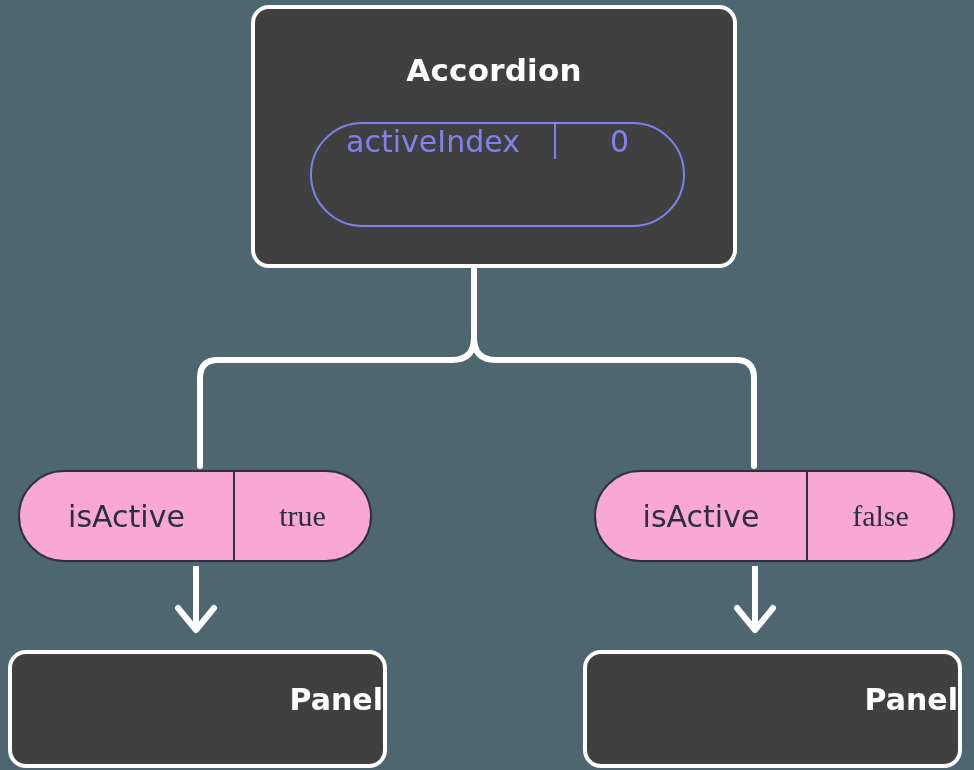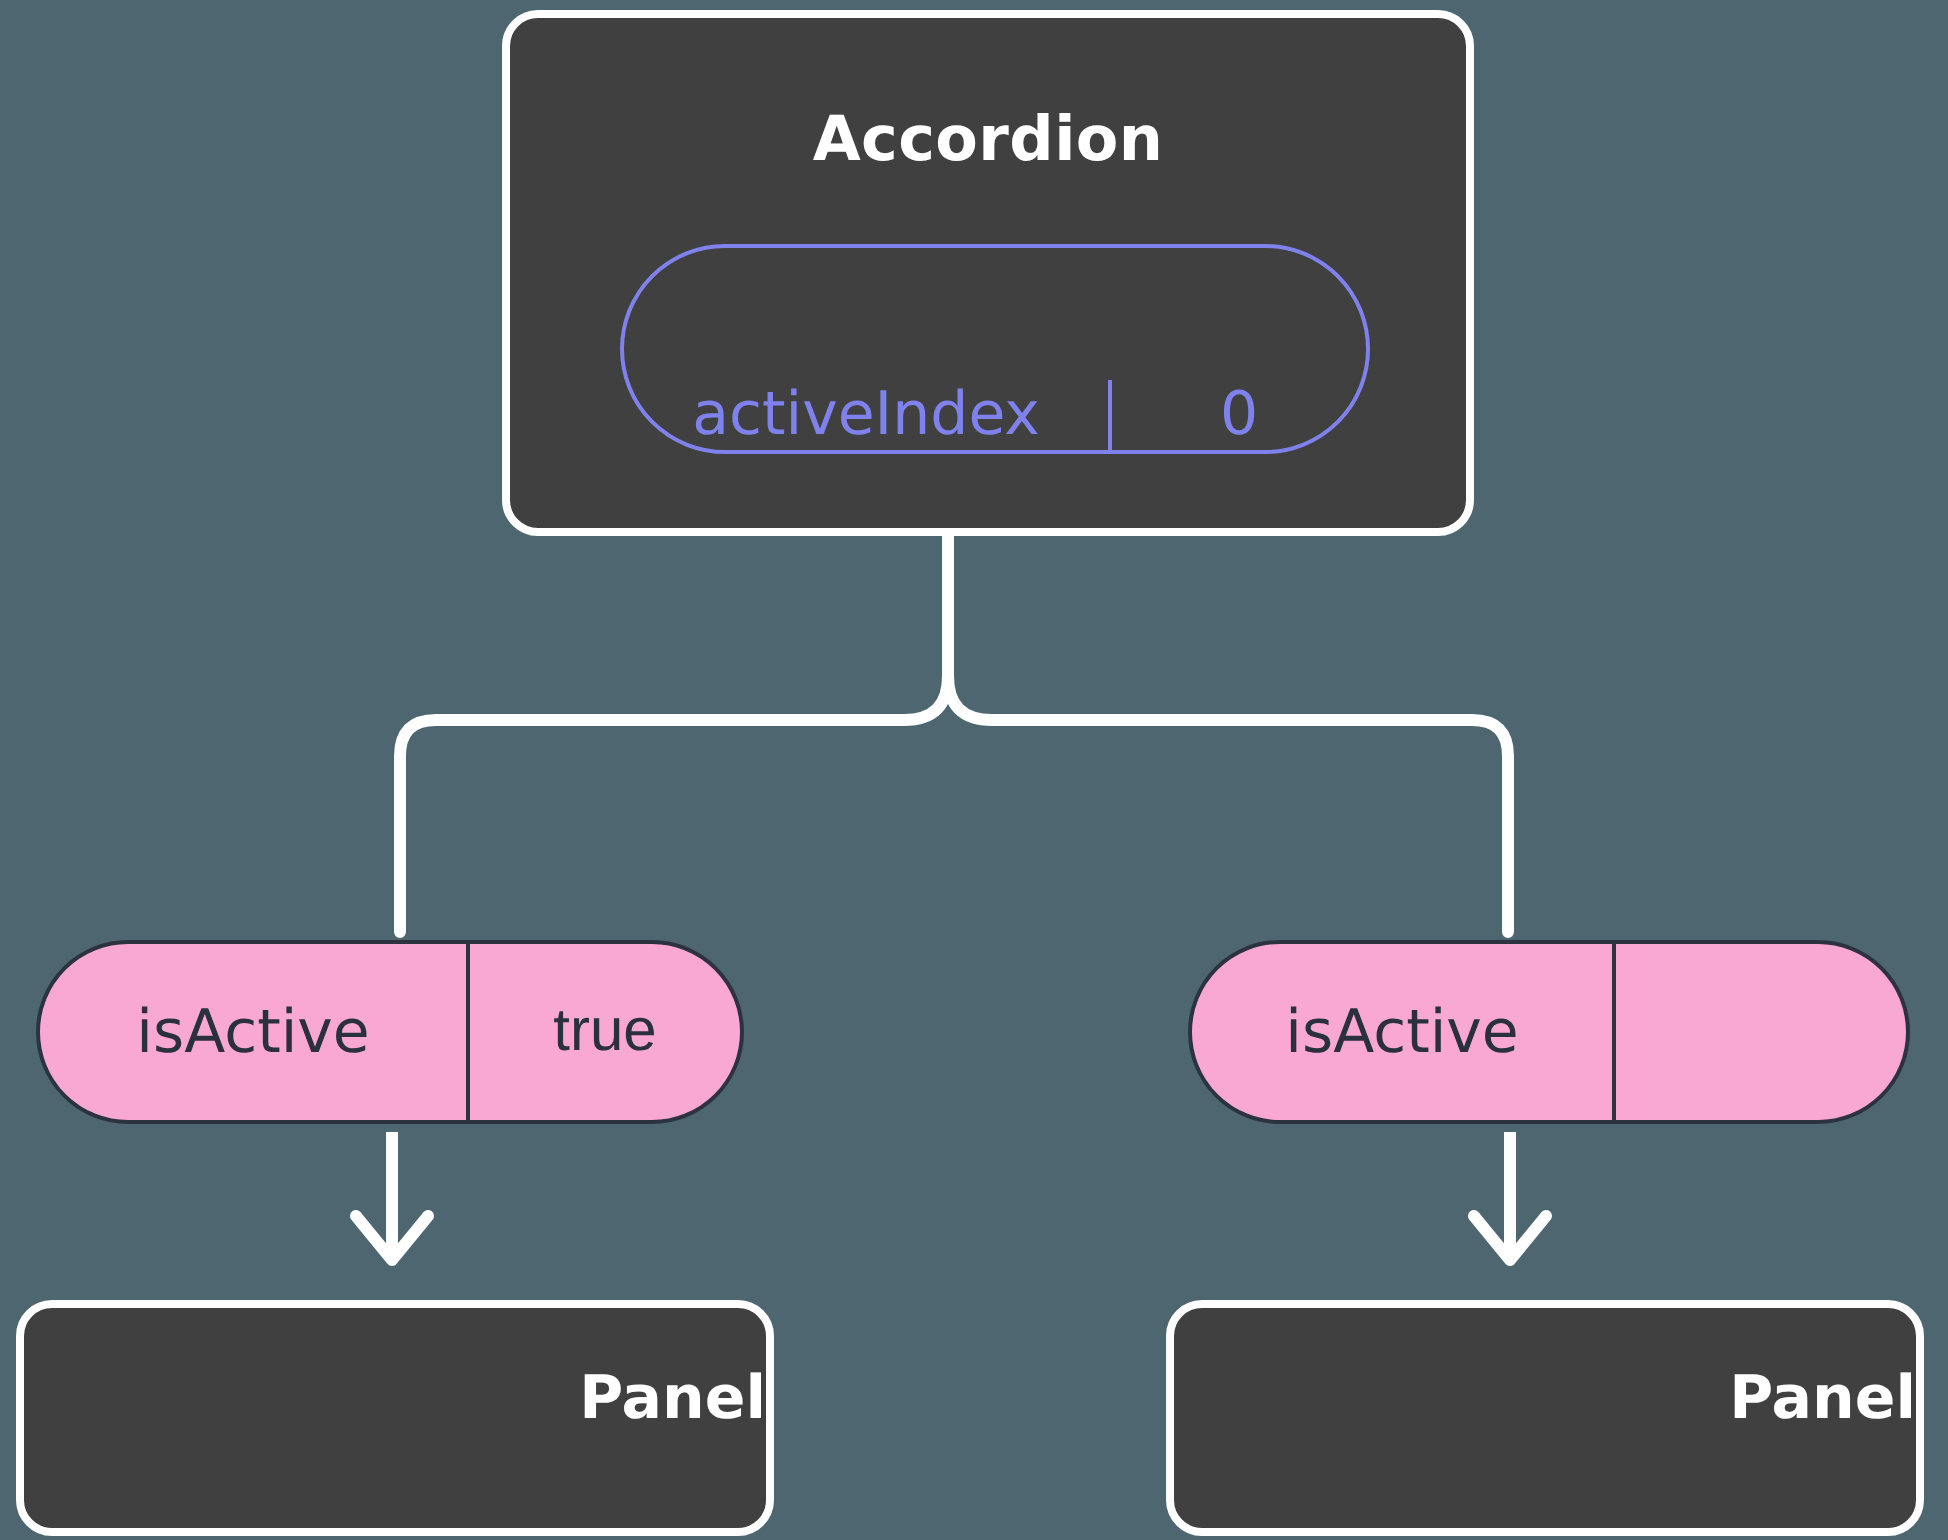--- a/index.html
+++ b/index.html
@@ -78,21 +78,21 @@
     font-family: "DejaVu Sans", sans-serif;
     font-size: 30px;
     font-weight: 600;
     white-space: nowrap;
   }
   
   .pill {
     position: absolute;
     box-sizing: border-box;
     display: flex;
-    align-items: flex-end;
+    align-items: flex-start;
     overflow: hidden;
   }
   #state-pill {
     left: 55px;
     top: 113px;
     width: 375px;
     height: 105px;
     border: 2px solid #7f82ec;
     border-radius: 53px;
     background: transparent;
@@ -150,21 +150,21 @@
     border-right: 2px solid #2c3240;
     white-space: nowrap;
   }
   .prop-pill .pill-val {
     flex: 1 1 auto;
     display: flex;
     align-items: center;
     justify-content: center;
     color: #2b303d;
     font-size: 30px;
-    font-family: Liberation Sans, sans-serif;
+    font-family: Liberation Serif, serif;
     white-space: nowrap;
   }
   #prop-pill-left .pill-key { flex: 0 0 213px; }
   #prop-pill-right .pill-key { flex: 0 0 210px; }
 </style>
 </head>
 <body>
 
 <div id="diagram-root">
 
@@ -189,20 +189,21 @@
     </div>
   </div>
 
   <div class="prop-pill" id="prop-pill-left">
     <div class="pill-key">isActive</div>
     <div class="pill-val">true</div>
   </div>
 
   <div class="prop-pill" id="prop-pill-right">
     <div class="pill-key">isActive</div>
+    <div class="pill-val">false</div>
   </div>
 
   <div class="node-box" id="panel-node-left">
     <div class="panel-title">Panel</div>
   </div>
 
   <div class="node-box" id="panel-node-right">
     <div class="panel-title">Panel</div>
   </div>
 

